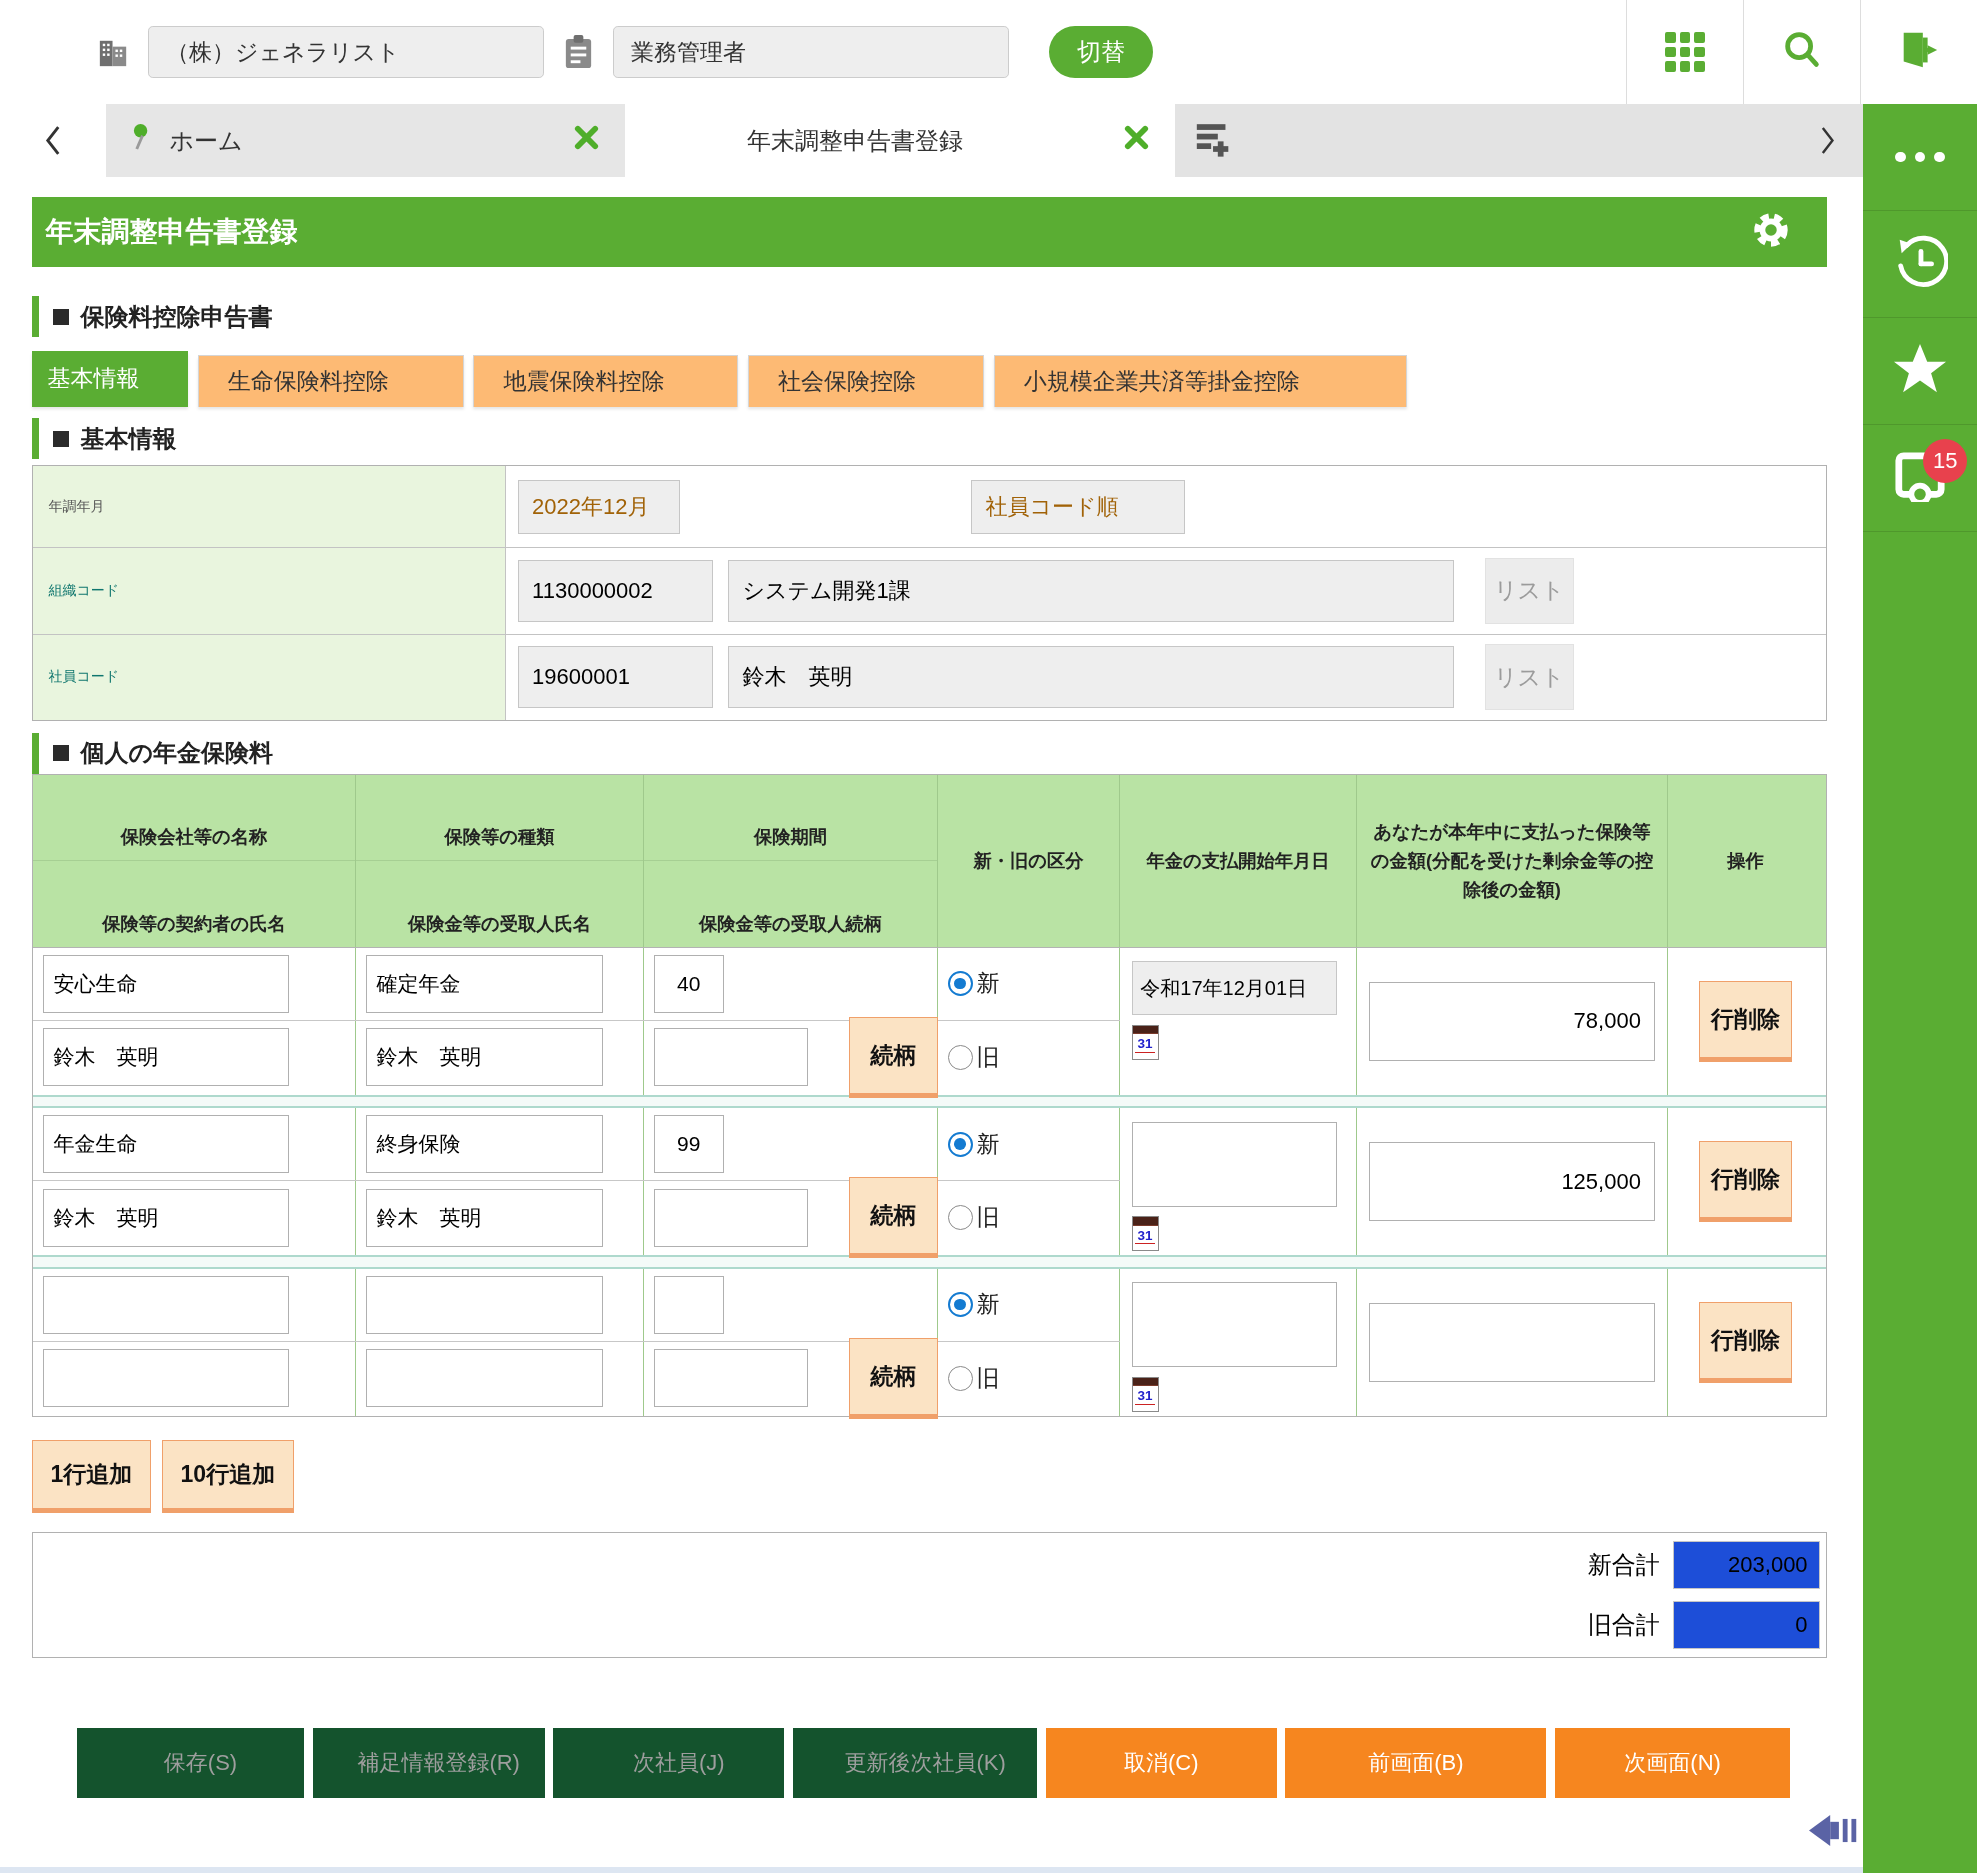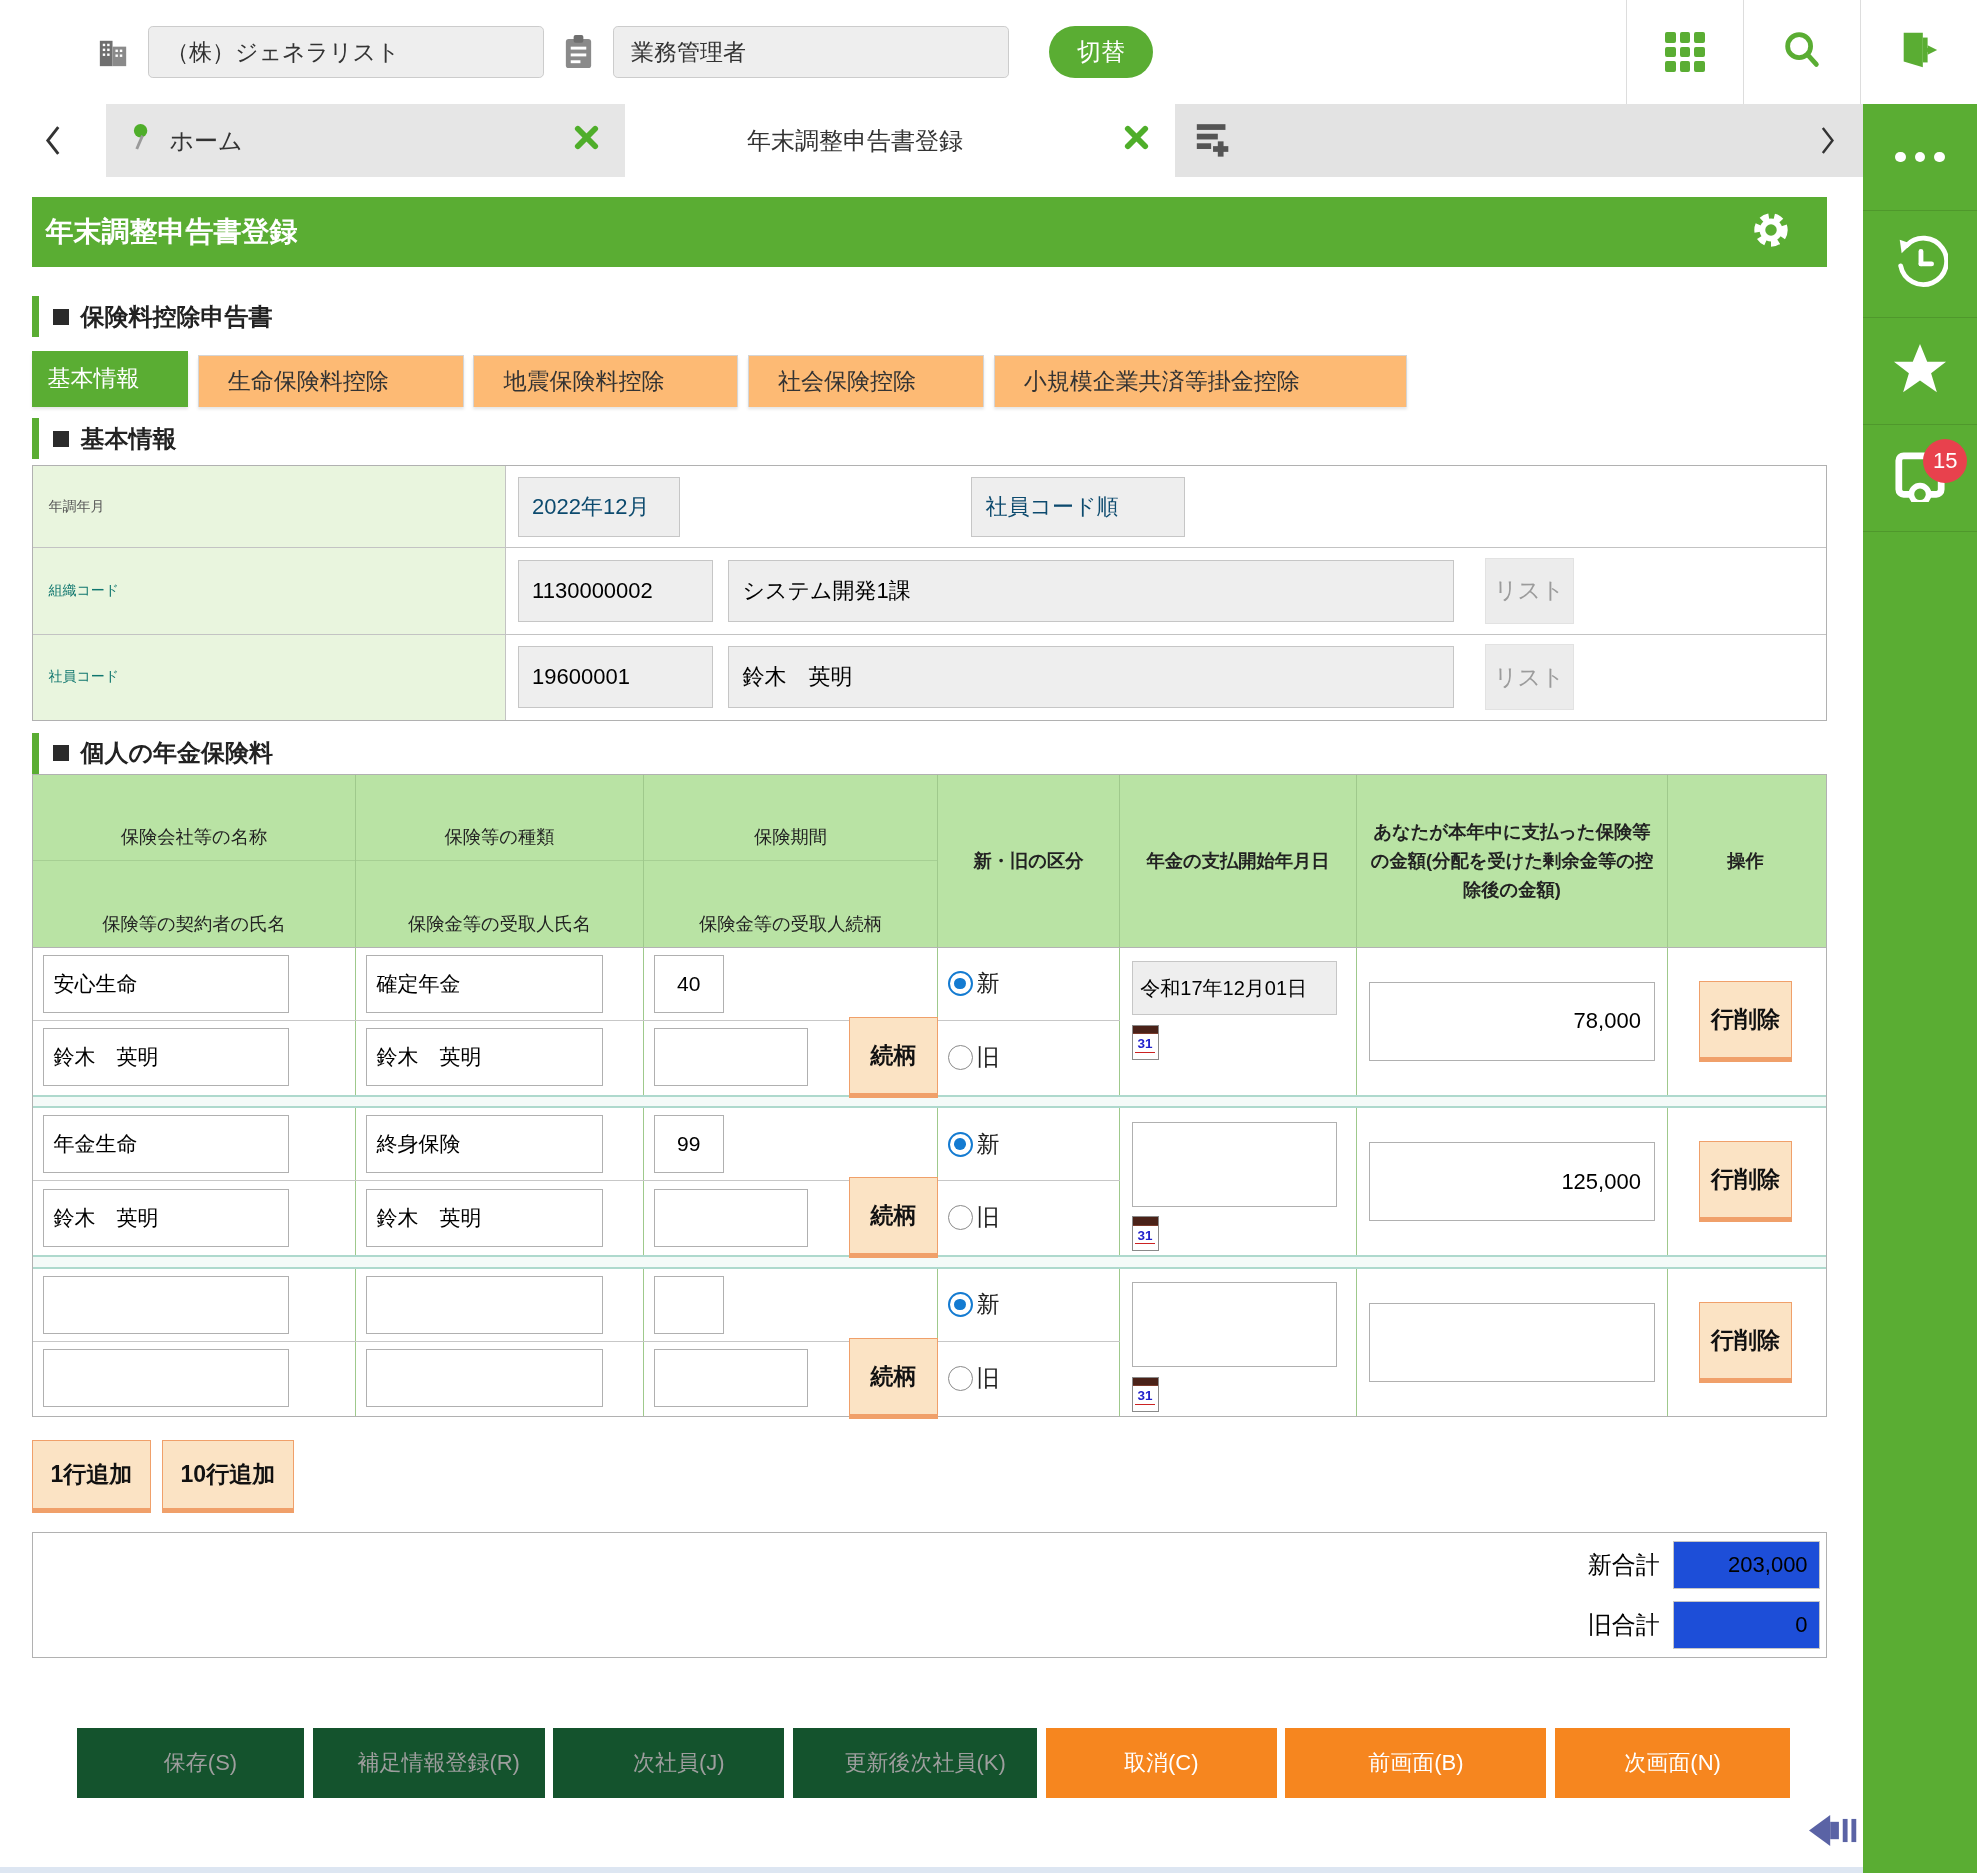--- a/index.html
+++ b/index.html
@@ -55,35 +55,35 @@
   .ftab.active { height:56px; background:#5aad33; color:#fff; border:none; width:156px; padding:0 0 0 15.4px; }
   .ftab.w1{width:266px;} .ftab.w2{width:265px;} .ftab.w3{width:236px;} .ftab.w4{width:413px;}
 
   
   .basic { margin-top:5.8px; border:1.9px solid #b1b1b1; }
   .brow { display:flex; border-bottom:1.9px solid #c3c3c3; min-height:82px; }
   .brow:last-child { border-bottom:none; }
   .blabel { width:473px; background:#e9f5de; border-right:1.9px solid #c3c3c3; display:flex; align-items:center; padding-left:15.4px; font-size:14px; color:#555; }
   .blabel.bold { font-weight:normal; color:#0f766e; }
   .bval { flex:1; display:flex; align-items:center; padding:9.7px 0 9.7px 11.6px; gap:15.4px; }
-  .ro-box { background:#eee; border:1.9px solid #c6c6c6; font-size:22px; color:#0c4a6e; padding:0 13.5px; height:60px; font-family:inherit; }
+  .ro-box { background:#eee; border:1.9px solid #c6c6c6; font-size:22px; color:#a16207; padding:0 13.5px; height:54px; font-family:inherit; }
   .ym { width:162px; }
   .order { width:214px; margin-left:276px; }
   .code { width:195px; height:62px; background:#eee; border:1.9px solid #c6c6c6; font-size:22px; padding:0 13.5px; font-family:inherit; }
   .name { width:726px; height:62px; background:#eee; border:1.9px solid #c6c6c6; font-size:22px; padding:0 13.5px; font-family:inherit; }
   .list-btn { width:89px; height:66px; margin-left:15.4px; background:#ececec; border:1px solid #e2e2e2; color:#9b9b9b; font-size:23px; font-family:inherit; cursor:default; }
 
   
   .ptable { border:1.9px solid #b1b1b1; }
   .phead { display:flex; background:#b9e3a4; border-bottom:1.9px solid #b3b3b3; }
   .pc { border-right:1px solid #9fc98c; }
   .pc:last-child { border-right:none; }
   .c1{width:323px;} .c2{width:288px;} .c3{width:294px;} .c4{width:182px;} .c5{width:237px;} .c6{width:311px;} .c7{width:155px;}
   .ph-split { height:172px; display:flex; flex-direction:column; }
-  .ph-cell { flex:1; display:flex; align-items:center; justify-content:center; font-size:18.3px; font-weight:normal; text-align:center; padding:0 7.7px;margin-top:39px; }
+  .ph-cell { flex:1; display:flex; align-items:center; justify-content:center; font-size:18.3px; font-weight:bold; text-align:center; padding:0 7.7px;margin-top:39px; }
   .ph-cell.topc { border-bottom:1.9px solid #a6cf93; }
   .ph-one { height:172px; display:flex; align-items:center; justify-content:center; font-size:18.3px; font-weight:bold; text-align:center; padding:0 13.5px; line-height:1.6; }
   .pgroup { display:flex; height:147px; }
   .half { height:73px; display:flex; align-items:center; padding-left:9.7px; position:relative; }
   .half.topc { border-bottom:1.9px solid #c7c7c7; }
   .tin { background:#fff; border:1.9px solid #b0b0b0; font-size:21px; padding:0 9.7px; font-family:inherit; }
   .in-name { width:246px; height:58px; }
   .in-type { width:237px; height:58px; }
   .in-period { width:70px; height:58px; text-align:center; }
   .in-rel { width:154px; height:58px; }

